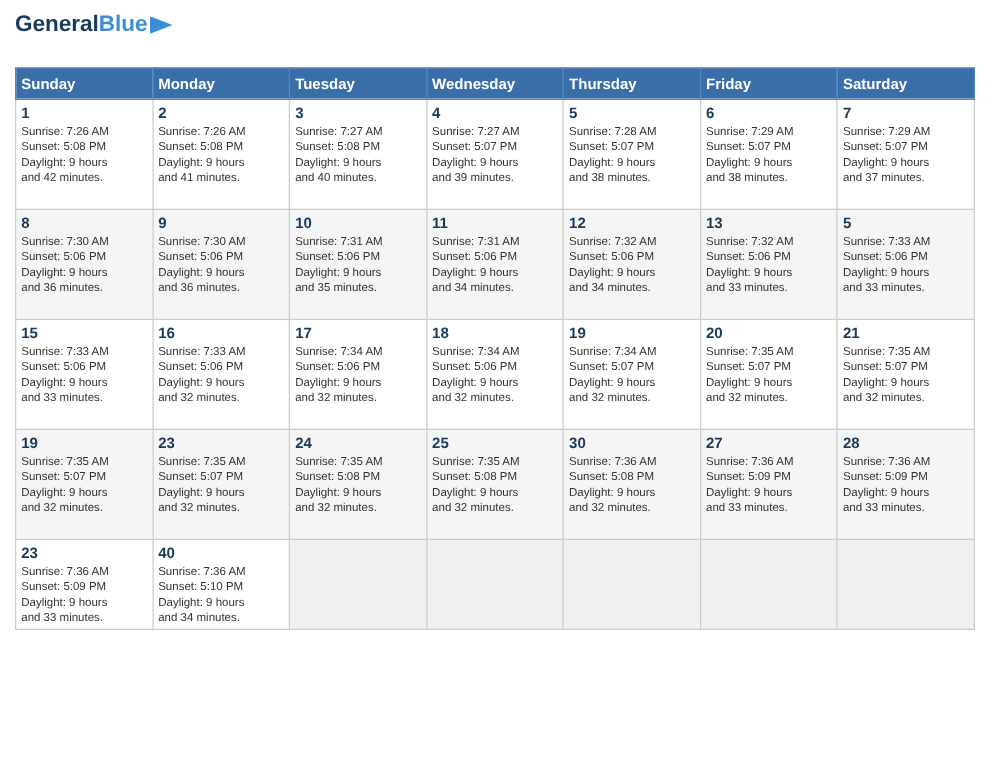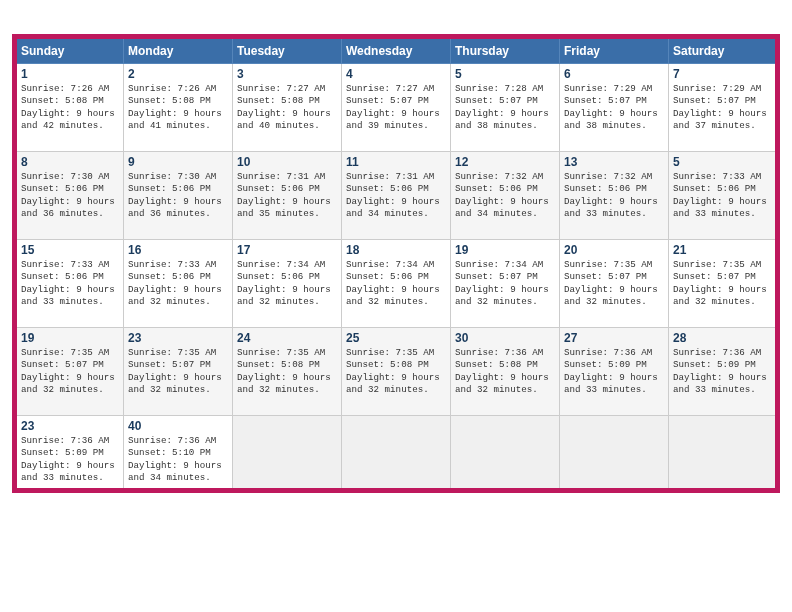--- a/index.html
+++ b/index.html
@@ -45,21 +45,21 @@
       color: #1a3a5c;
       line-height: 1.1;
     }
     .location {
       font-size: 14px;
       color: #555;
     }
     .calendar {
       width: 100%;
       border-collapse: collapse;
-      border: 5px solid #be185d;
+      border: 1px solid #be185d;
       margin-top: 24px;
     }
     .calendar th {
       background-color: #3a6ea8;
       color: #fff;
       font-size: 12px;
       font-weight: bold;
       padding: 5px 4px;
       text-align: left;
       border: 1px solid #5585ba;
@@ -81,33 +81,48 @@
       font-size: 12px;
       font-weight: bold;
       color: #1a3a5c;
       display: block;
       margin-bottom: 2px;
     }
     .cell-content {
       font-size: 9.2px;
       line-height: 1.35;
       color: #333;
-      font-family: Liberation Mono, monospace;
     }
     .empty-cell {
       background: #f0f0f0 !important;
     }
     .last-row td {
       height: 70px;
     }
   </style>
 </head>
 <body>
 
 <div class="container">
+  <div class="header">
+    <div class="logo">
+      <div style="display:flex; align-items:center;">
+        <span class="logo-text">
+          <span style="color:#1a3a5c;">General</span><span style="color:#3a8fd4;">Blue</span>
+        </span>
+        <svg width="18" height="14" viewBox="0 0 18 14" style="margin-left:2px;">
+          <polygon points="0,0 18,7 0,14" fill="#3a8fd4"></polygon>
+        </svg>
+      </div>
+    </div>
+    <div class="title-area">
+      <div class="month-title"></div>
+      <div class="location"></div>
+    </div>
+  </div>
 
   <table class="calendar">
     <thead>
       <tr>
       <th>Sunday</th>
           <th>Monday</th>
           <th>Tuesday</th>
           <th>Wednesday</th>
           <th>Thursday</th>
           <th>Friday</th>

